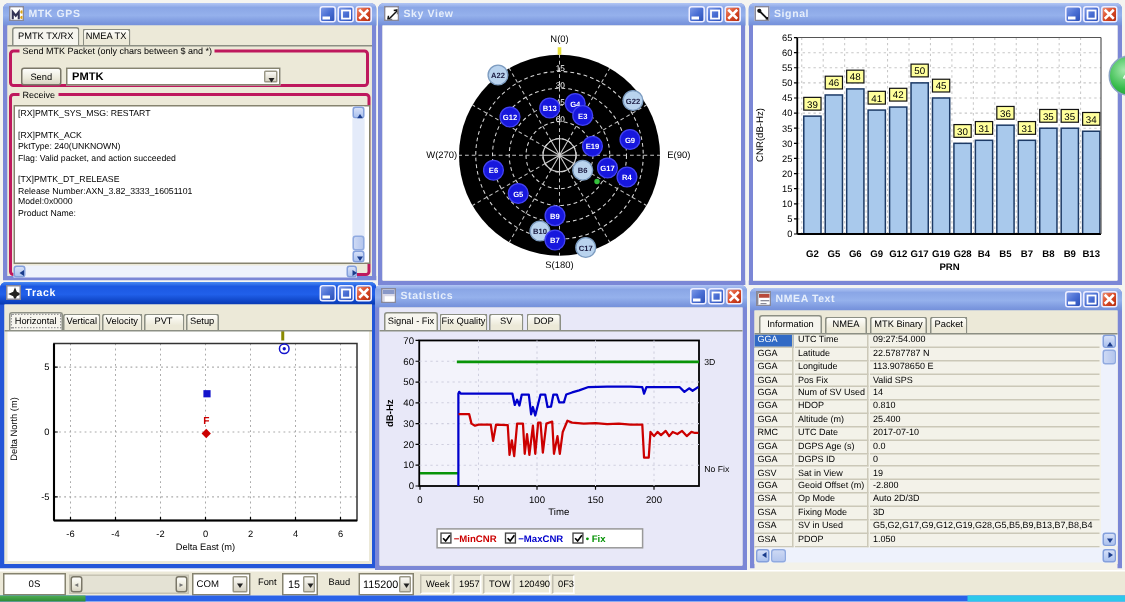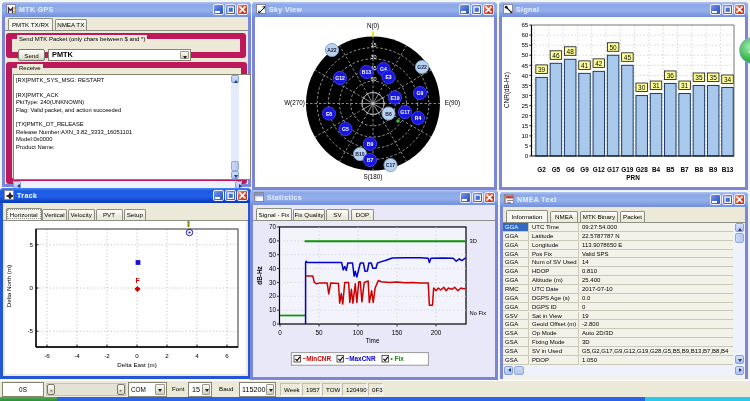--- a/index.html
+++ b/index.html
@@ -16,21 +16,21 @@
 .wb{width:11px;height:11px;border:1px solid #eef;border-radius:2px;position:relative;
  background:linear-gradient(135deg,#7e9ae6 0%,#4a6fd4 50%,#2c50b8 100%)}
 .wb.cls{background:linear-gradient(135deg,#ee9276 0%,#dd4f2c 45%,#b32a0c 100%)}
 .wb svg{position:absolute;left:0;top:0}
 .client{position:absolute;left:0;right:0;top:15px;bottom:0;background:#ece9d8}
 .tabs{position:absolute;height:12px;font-size:6.2px;color:#000;z-index:3}
 .tab{position:absolute;top:1px;height:10.5px;border:1px solid #8c8f84;border-bottom:none;border-radius:2px 2px 0 0;
  background:linear-gradient(180deg,#fefefb,#ece9d8 70%);text-align:center;line-height:10px;overflow:hidden;white-space:nowrap}
 .tab.sel{top:0;height:11.5px;background:#f6f5ee;line-height:11.5px;z-index:2}
 .tabline{position:absolute;left:0;right:0;height:1px;background:#8c8f84;z-index:1}
-.gb{position:absolute;border:6px solid #be185d;border-radius:3px}
+.gb{position:absolute;border:2px solid #be185d;border-radius:3px}
 .gb>i{position:absolute;top:-4px;left:5px;background:#ece9d8;font-style:normal;font-size:5.6px;line-height:8px;padding:0 2px;color:#000;white-space:nowrap}
 .btn{position:absolute;background:linear-gradient(180deg,#fdfdfb,#eceadb 60%,#d8d4c4);border:1px solid #7a7768;border-radius:2px;
  font-size:6.2px;text-align:center;color:#000}
 .tf{position:absolute;background:#fff;border:1px solid #86836f;font-size:6.4px;color:#000}
 .cmbA{position:absolute;right:1px;top:1px;bottom:1px;width:9px;background:linear-gradient(180deg,#fbfaf6,#d6d2c2);border:1px solid #9a9786;border-radius:1px}
 .cmbA:after{content:"";position:absolute;left:1.5px;top:4px;border:2.5px solid transparent;border-top:3.5px solid #222}
 .sbtn{position:absolute;background:linear-gradient(180deg,#d6e0f8,#acc2ee);border:1px solid #84a0dc;border-radius:2px}
 .sbtn:after{content:"";position:absolute}
 .up:after{left:1.5px;top:2px;border:2.5px solid transparent;border-bottom:3px solid #1a3c8c}
 .dn:after{left:1.5px;top:3px;border:2.5px solid transparent;border-top:3px solid #1a3c8c}

